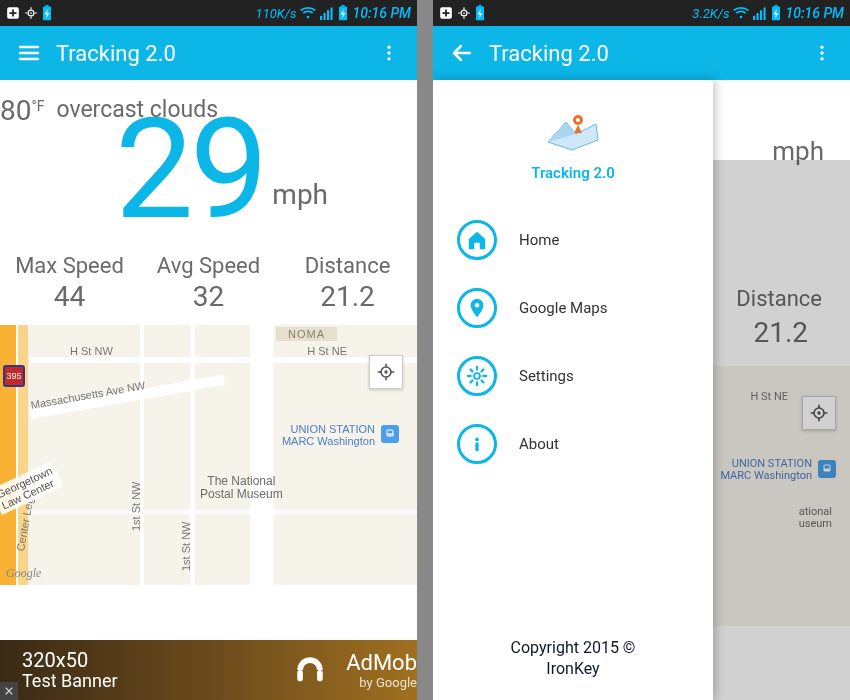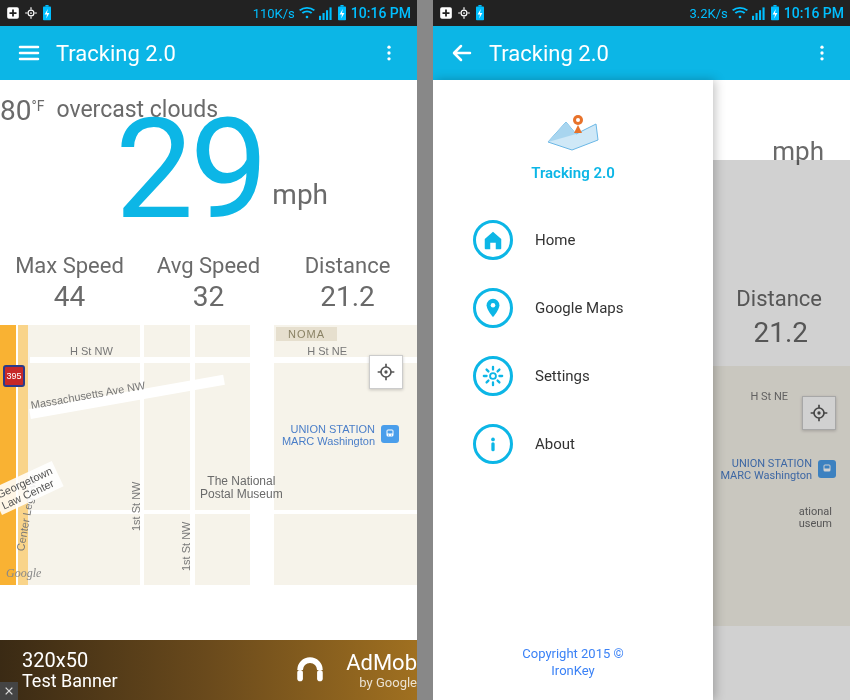--- a/index.html
+++ b/index.html
@@ -22,20 +22,21 @@
   }
   
   .status-bar {
     height: 26px;
     background: #222;
     color: #fff;
     display: flex;
     align-items: center;
     padding: 0 6px;
     font-size: 12px;
+    font-style: italic;
   }
   .status-left { display: flex; align-items: center; gap: 4px; }
   .status-right { margin-left: auto; display: flex; align-items: center; gap: 4px; }
   .status-right .netrate { color: #00bfff; font-size: 13px; }
   .status-right .time { color: #00bfff; font-size: 14px; font-weight: 500; }
   .status-ico { display: inline-flex; }
 
   
   .app-bar {
     height: 54px;
@@ -167,33 +168,33 @@
     position: absolute; left: 0; top: 80px; bottom: 0;
     width: 280px; background: #fff;
     box-shadow: 2px 0 10px rgba(0,0,0,0.25);
     display: flex; flex-direction: column;
   }
   .drawer-head {
     padding: 28px 0 14px 0; text-align: center;
   }
   .drawer-head .logo { width: 70px; height: 48px; margin: 0 auto 8px auto; }
   .drawer-head .name { color: #0cb6e6; font-weight: 600; font-size: 15px; }
-  .drawer-items { padding: 10px 16px; flex: 1; }
+  .drawer-items { padding: 10px 0; flex: 1; }
   .drawer-item {
     display: flex; align-items: center; gap: 22px;
     padding: 14px 24px; cursor: pointer;
   }
   .drawer-item .d-ico {
     width: 40px; height: 40px;
     border: 3px solid #0cb6e6; border-radius: 50%;
     display: flex; align-items: center; justify-content: center;
   }
   .drawer-item .d-lab { color: #333; font-size: 15px; }
   .drawer-foot {
-    text-align: center; font-size: 13px; color: #3b82f6;
+    text-align: center; font-size: 16px; color: #0f172a;
     padding: 10px 0 20px 0; line-height: 1.3;
   }
 
   
   .peek {
     position: absolute; right: 0; top: 0; width: 137px; color: #6a6a6a;
   }
   .peek .mph { position: absolute; right: 26px; top: 56px; font-size: 26px; }
   .peek .distlab { position: absolute; right: 28px; top: 206px; font-size: 22px; }
   .peek .distval { position: absolute; right: 42px; top: 236px; font-size: 28px; }

